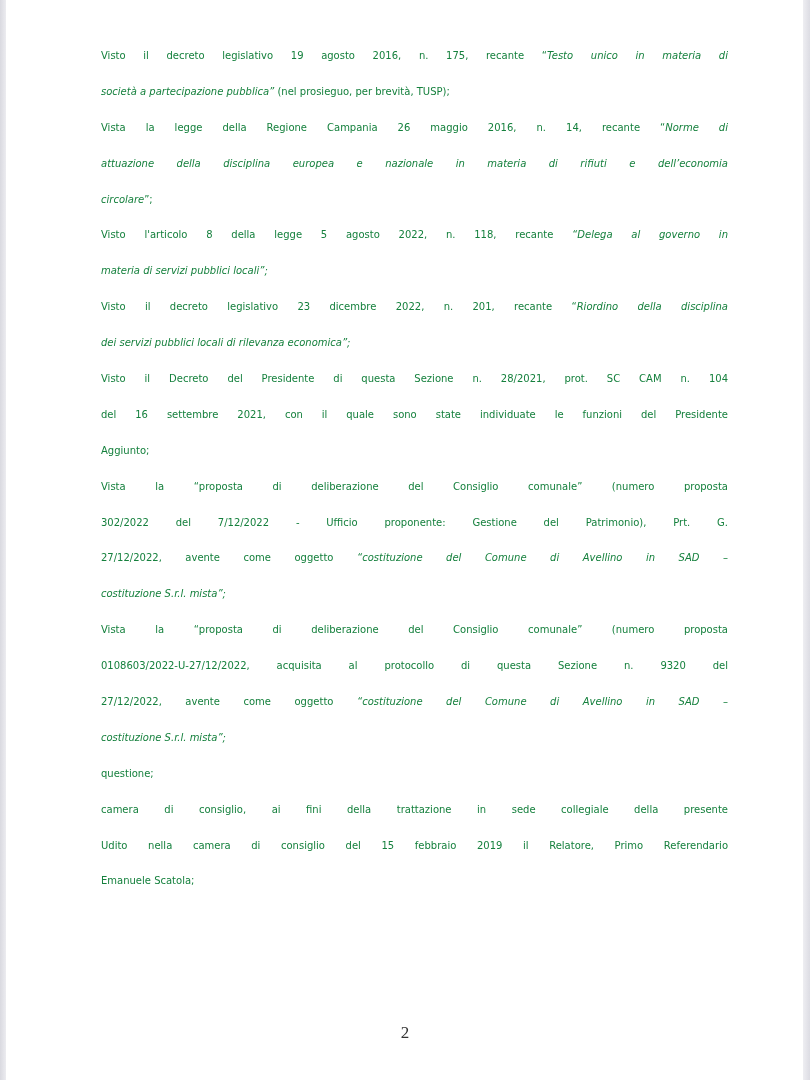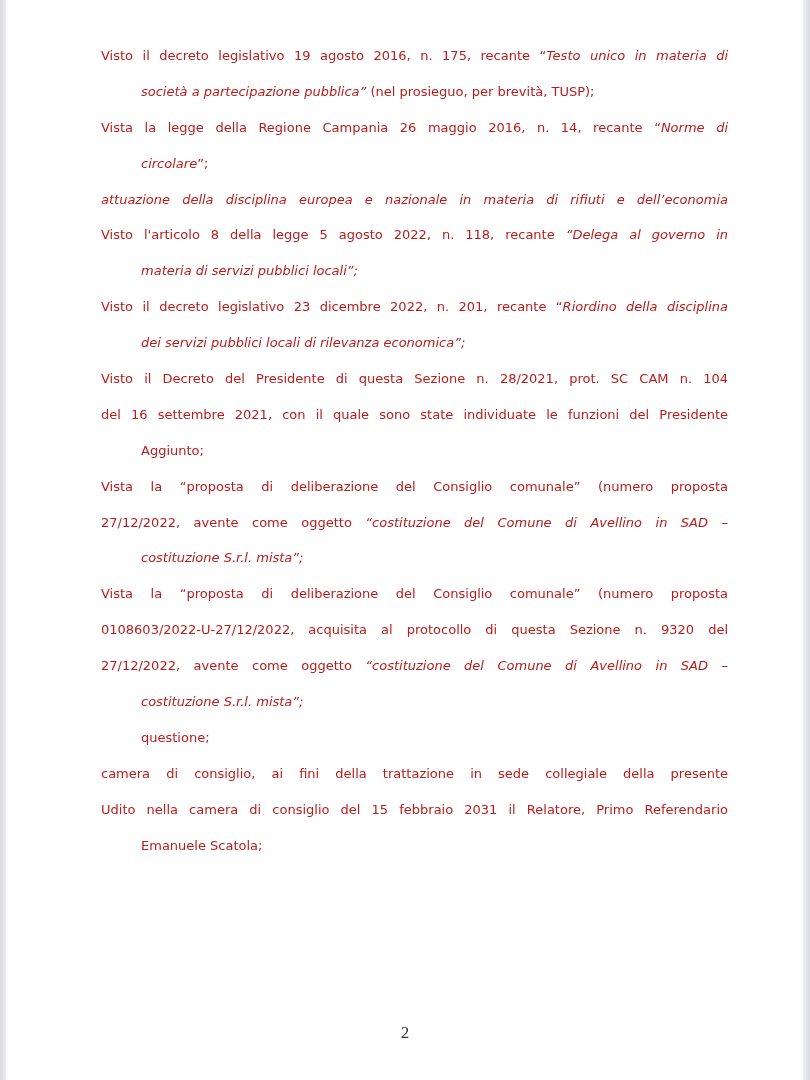--- a/index.html
+++ b/index.html
@@ -14,57 +14,58 @@
   }
   .edge-right {
     position: absolute; right: 0; top: 0; width: 7px; height: 1080px;
     background: linear-gradient(to right, #eeeef2, #dcdce3);
   }
   .page {
     position: absolute; left: 101px; top: 38px; width: 627px;
   }
   .line {
     height: 35.9px; line-height: 35.9px;
-    font-size: 13px; color: #b91c1c;
+    font-size: 10px; color: #15803d;
     white-space: nowrap; overflow: visible;
     text-align: justify; text-align-last: justify;
   }
-  .line.last { text-align-last: left; margin-left: 40px; }
+  .line.last { text-align-last: left; }
   .it { font-style: italic; }
   .page-number {
     position: absolute; left: 0; width: 810px; top: 1023px;
     text-align: center; font-family: "Liberation Serif", serif;
     font-size: 17px; color: #333;
   }
 </style>
 </head>
 <body>
 
 <div class="edge-left"></div>
 <div class="edge-right"></div>
 
 <div class="page" id="page">
     <div class="line"><span>Visto il decreto legislativo 19 agosto 2016, n. 175, recante “</span><span class="it">Testo unico in materia di</span></div>
     <div class="line last"><span class="it">società a partecipazione pubblica”</span><span> (nel prosieguo, per brevità, TUSP);</span></div>
     <div class="line"><span>Vista la legge della Regione Campania 26 maggio 2016, n. 14, recante “</span><span class="it">Norme di</span></div>
+    <div class="line"><span class="it">attuazione della disciplina europea e nazionale in materia di rifiuti e dell’economia</span></div>
     <div class="line last"><span class="it">circolare</span><span>”;</span></div>
-    <div class="line"><span class="it">attuazione della disciplina europea e nazionale in materia di rifiuti e dell’economia</span></div>
     <div class="line"><span>Visto l'articolo 8 della legge 5 agosto 2022, n. 118, recante </span><span class="it">“Delega al governo in</span></div>
     <div class="line last"><span class="it">materia di servizi pubblici locali”;</span></div>
     <div class="line"><span>Visto il decreto legislativo 23 dicembre 2022, n. 201, recante “</span><span class="it">Riordino della disciplina</span></div>
     <div class="line last"><span class="it">dei servizi pubblici locali di rilevanza economica”;</span></div>
     <div class="line"><span>Visto il Decreto del Presidente di questa Sezione n. 28/2021, prot. SC CAM n. 104</span></div>
     <div class="line"><span>del 16 settembre 2021, con il quale sono state individuate le funzioni del Presidente</span></div>
     <div class="line last"><span>Aggiunto;</span></div>
     <div class="line"><span>Vista la “proposta di deliberazione del Consiglio comunale” (numero proposta</span></div>
+    <div class="line"><span>302/2022 del 7/12/2022 - Ufficio proponente: Gestione del Patrimonio), Prt. G.</span></div>
     <div class="line"><span>27/12/2022, avente come oggetto </span><span class="it">“costituzione del Comune di Avellino in SAD –</span></div>
     <div class="line last"><span class="it">costituzione S.r.l. mista”;</span></div>
     <div class="line"><span>Vista la “proposta di deliberazione del Consiglio comunale” (numero proposta</span></div>
     <div class="line"><span>0108603/2022-U-27/12/2022, acquisita al protocollo di questa Sezione n. 9320 del</span></div>
     <div class="line"><span>27/12/2022, avente come oggetto </span><span class="it">“costituzione del Comune di Avellino in SAD –</span></div>
     <div class="line last"><span class="it">costituzione S.r.l. mista”;</span></div>
     <div class="line last"><span>questione;</span></div>
     <div class="line"><span>camera di consiglio, ai fini della trattazione in sede collegiale della presente</span></div>
-    <div class="line"><span>Udito nella camera di consiglio del 15 febbraio 2031 il Relatore, Primo Referendario</span></div>
+    <div class="line"><span>Udito nella camera di consiglio del 15 febbraio 2019 il Relatore, Primo Referendario</span></div>
     <div class="line last"><span>Emanuele Scatola;</span></div>
   </div>
 
 <div class="page-number">2</div>
 
 </body></html>

